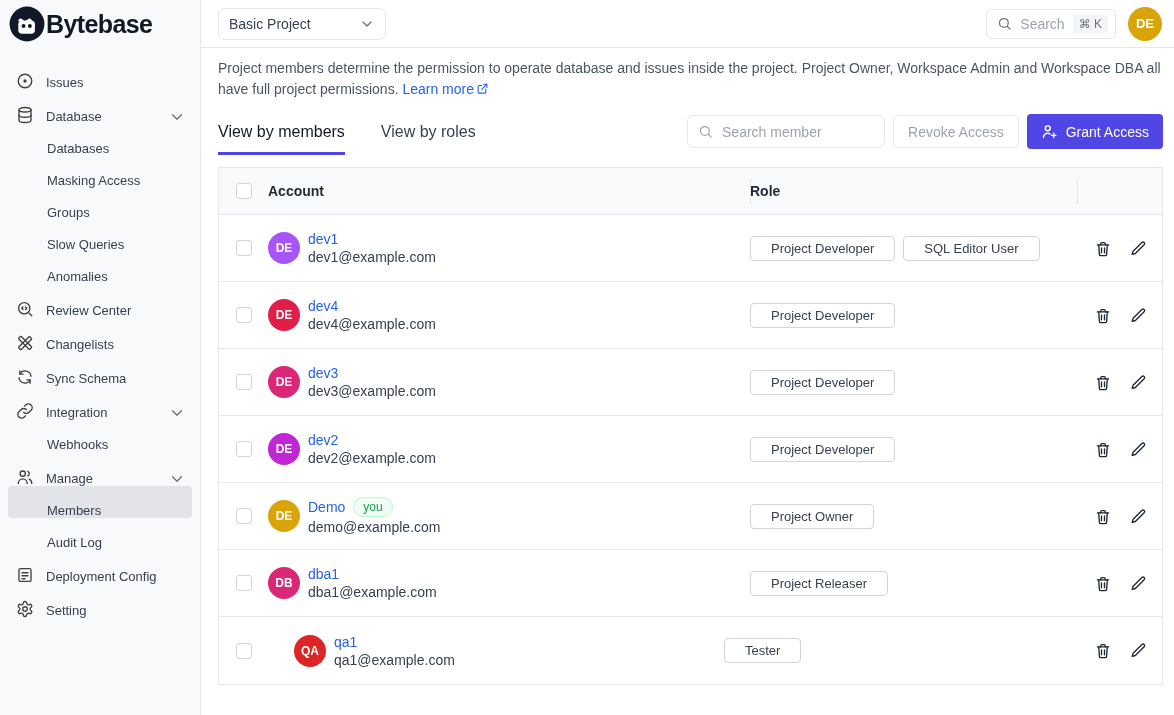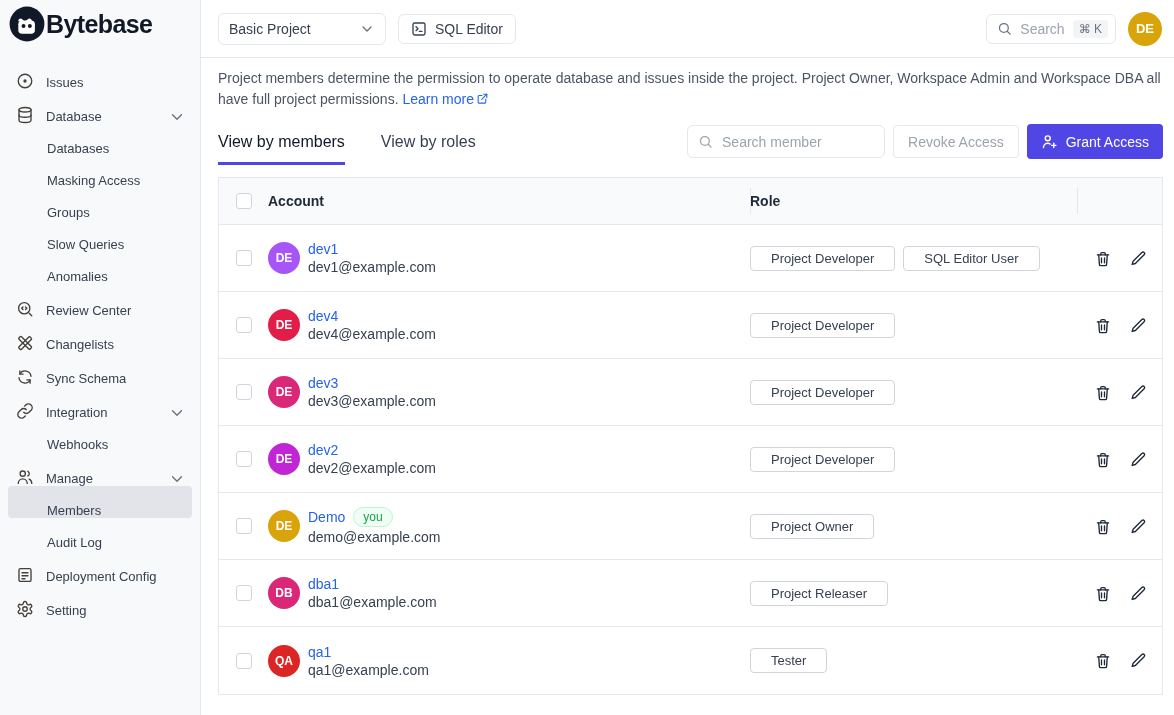--- a/index.html
+++ b/index.html
@@ -19,21 +19,21 @@
   .side-item { display:flex; align-items:flex-end; height:34px; padding:0 8px; border-radius:4px;
     color:#374151; font-size:13px; cursor:pointer; }
   .side-item .s-icon { width:18px; height:18px; margin-right:12px; color:#44403c; flex:none; }
   .side-item.sub { padding-left:39px; height:32px; }
   .side-item.active { background:#e2e4e9; }
   .s-chev { margin-left:auto; width:16px; height:16px; color:#6b7280; }
   .s-label { white-space:nowrap; }
 
   
   .main-col { flex:1; display:flex; flex-direction:column; }
-  .topbar { height:58px; border-bottom:1px solid #e5e7eb; display:flex; align-items:center;
+  .topbar { height:48px; border-bottom:1px solid #e5e7eb; display:flex; align-items:center;
     padding:0 12px 0 17px; gap:12px; background:#fff; }
   .btn { border:1px solid #e5e7eb; border-radius:6px; background:#fff; display:inline-flex;
     align-items:center; font-size:14px; color:#374151; cursor:pointer; font-family:inherit; }
   .project-select { width:168px; height:32px; padding:0 10px; justify-content:space-between; }
   .sql-btn { height:30px; padding:0 12px; gap:8px; }
   .spacer { flex:1; }
   .search-btn { height:30px; padding:0 7px 0 10px; gap:8px; color:#9ca3af; }
   .kbd { background:#f3f4f6; border-radius:4px; font-size:12px; color:#6b7280; padding:2px 6px; white-space:nowrap; }
   .myissues-btn { height:30px; padding:0 12px; gap:8px; }
   .avatar-top { width:34px; height:34px; border-radius:50%; color:#fff; font-weight:700; font-size:13px;
@@ -56,21 +56,21 @@
   .member-search input::placeholder { color:#9ca3af; }
   .revoke-btn { height:33px; padding:0 14px; color:#9ca3af; border-radius:4px; }
   .grant-btn { height:35px; padding:0 14px; gap:8px; background:#4f46e5; border:none; border-radius:4px;
     color:#fff; display:inline-flex; align-items:center; font-size:14px; cursor:pointer; font-family:inherit; }
 
   
   .member-table { margin-top:12px; border:1px solid #e5e7eb; }
   .thead { display:flex; align-items:center; height:47px; background:#f9fafb; border-bottom:1px solid #e5e7eb;
     font-size:14px; font-weight:600; color:#1f2937; }
   .trow { display:flex; align-items:center; height:67px; background:#fff; border-bottom:1px solid #e5e7eb; }
-  .trow:last-child { border-bottom:none; }
+  .trow:last-child { border-bottom:none;gap:26px; }
   .col-check { width:49px; display:flex; justify-content:center; flex:none; }
   .cbx { width:16px; height:16px; border:1px solid #d1d5db; border-radius:3px; background:#fff; cursor:pointer; display:inline-block; }
   .col-account { flex:1; min-width:0; }
   .col-role { width:327px; flex:none; position:relative; align-self:stretch; display:flex; align-items:center; }
   .col-actions { width:85px; flex:none; position:relative; align-self:stretch; display:flex; align-items:center; gap:18px; justify-content:center; }
   .hdiv { position:absolute; left:0; top:50%; transform:translateY(-50%); width:1px; height:26px; background:#e5e7eb; }
   .acct { display:flex; align-items:center; gap:8px; }
   .avatar { width:32px; height:32px; border-radius:50%; color:#fff; font-weight:700; font-size:12px;
     display:flex; align-items:center; justify-content:center; flex:none; }
   .who { display:flex; flex-direction:column; gap:2px; }
@@ -239,30 +239,20 @@
   <div class="main-col">
 
     <header class="topbar">
       <button class="btn project-select">
         <span>Basic Project</span>
         <span class="s-chev">
           <svg viewBox="0 0 24 24" width="16" height="16" fill="none" stroke="currentColor" stroke-width="2" stroke-linecap="round" stroke-linejoin="round">
               <path d="M6 9l6 6 6-6"></path>
             </svg>
         </span>
-      </button>
-      <button class="btn sql-btn">
-        <span>
-          <svg viewBox="0 0 24 24" width="16" height="16" fill="none" stroke="#374151" stroke-width="2" stroke-linecap="round" stroke-linejoin="round">
-              <rect x="3" y="3" width="18" height="18" rx="2.5"></rect>
-              <path d="M7.5 8.5l3 3-3 3"></path>
-              <path d="M12.5 15.5h4"></path>
-            </svg>
-        </span>
-        <span>SQL Editor</span>
       </button>
       <div class="spacer"></div>
       <button class="btn search-btn">
         <span>
           <svg viewBox="0 0 24 24" width="15" height="15" fill="none" stroke="#6b7280" stroke-width="2" stroke-linecap="round">
               <circle cx="11" cy="11" r="7"></circle>
               <path d="M21 21l-4.3-4.3"></path>
             </svg>
         </span>
         <span>Search</span>

